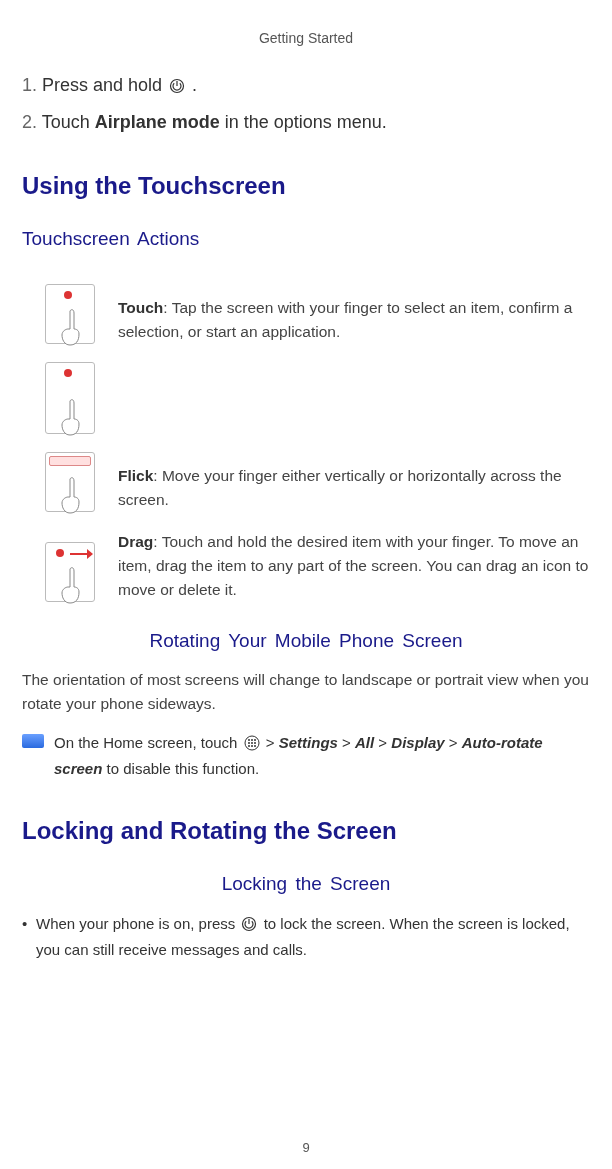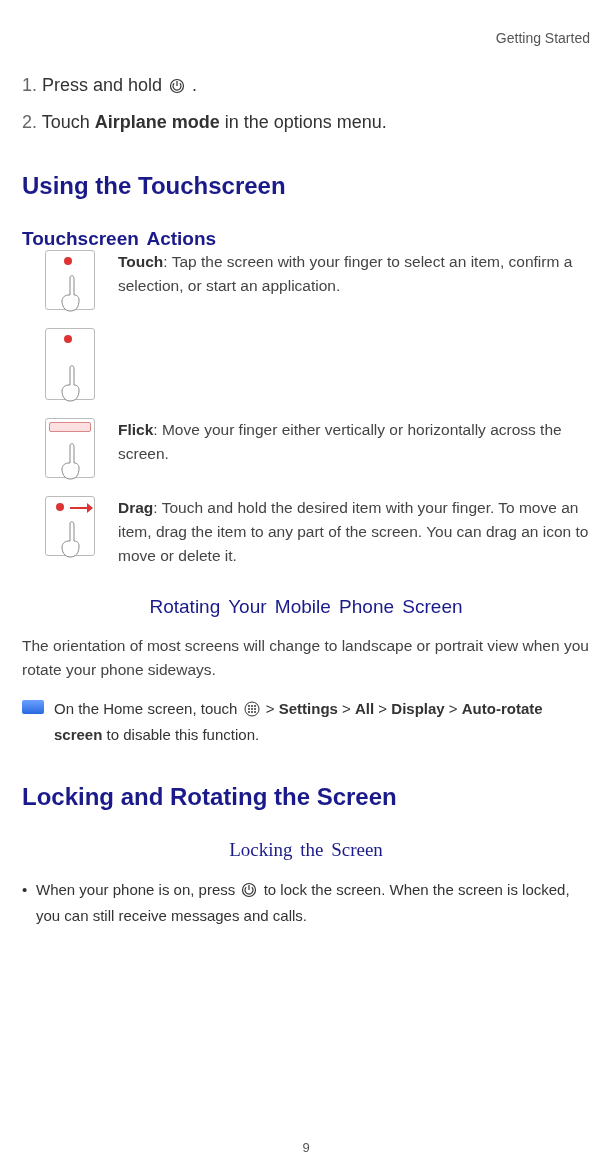--- a/index.html
+++ b/index.html
@@ -6,21 +6,21 @@
     body {
       width: 612px;
       height: 1169px;
       padding: 30px 22px 20px 22px;
       font-family: "Segoe UI", "Helvetica Neue", Arial, sans-serif;
       color: #333;
       background: #fff;
       position: relative;
     }
     .header-right {
-      text-align: right;
+      text-align: center;
       font-size: 14px;
       color: #555;
       margin-bottom: 26px;
     }
     .step {
       font-size: 18px;
       color: #333;
       line-height: 1.5;
       margin-bottom: 10px;
     }
@@ -30,35 +30,36 @@
       font-size: 24px;
       font-weight: bold;
       color: #1a1a8a;
       margin-top: 36px;
       margin-bottom: 28px;
     }
     .h2 {
       font-size: 19px;
       color: #1a1a8a;
       margin-top: 12px;
-      font-weight: 700;
+      margin-bottom: 34px;
+      font-weight: 400;
       word-spacing: 3px;
     }
     .h2b {
       font-size: 19px;
       color: #1a1a8a;
       margin-top: 28px;
       margin-bottom: 16px;
       font-weight: 400;
       word-spacing: 3px;
       text-align: center;
     }
     .action-row {
       display: flex;
-      align-items: flex-start;
+      align-items: flex-end;
       margin-bottom: 18px;
     }
     .action-icon {
       flex: 0 0 96px;
       width: 96px;
       display: flex;
       justify-content: center;
     }
     .action-icon .icon-box {
       width: 50px;
@@ -123,21 +124,21 @@
     .tip-row { display:flex; align-items:flex-start; margin-bottom: 14px;}
     .tip-icon {
       flex: 0 0 22px;
       width: 14px; height: 14px;
       background: linear-gradient(#6aa0ff,#2a6adf);
       border-radius: 2px;
       margin-top: 4px;
       margin-right: 10px;
     }
     .tip-text { flex:1; font-size: 15px; color:#333; line-height:1.7; }
-    .tip-text .bold { font-weight: bold; }
+    .tip-text .bold { font-weight: bold; font-style: italic; }
     .inline-icon {
       display:inline-block;
       width: 16px; height:16px;
       vertical-align: -3px;
       margin: 0 2px;
     }
     .bullet-row { display:flex; font-size:15px; color:#333; line-height:1.7; margin-top: 10px;}
     .bullet-dot { flex: 0 0 14px; }
     .bullet-txt { flex:1; }
     .page-num {
@@ -244,21 +245,21 @@
           <circle cx="5" cy="11" r="1" fill="#333"></circle>
           <circle cx="8" cy="11" r="1" fill="#333"></circle>
           <circle cx="11" cy="11" r="1" fill="#333"></circle>
         </svg>
     </span>
     <span> &gt; </span><span class="bold">Settings</span><span> &gt; </span><span class="bold">All</span><span> &gt; </span><span class="bold">Display</span><span> &gt; </span><span class="bold">Auto-rotate screen</span><span> to disable this function.</span>
   </div>
 </div>
 
 <div class="h1">Locking and Rotating the Screen</div>
-<div class="h2b" style="margin-top:18px;font-family:Liberation Serif, serif;">Locking the Screen</div>
+<div class="h2b" style="margin-top:18px;">Locking the Screen</div>
 
 <div class="bullet-row">
   <div class="bullet-dot">•</div>
   <div class="bullet-txt">
     <span>When your phone is on, press </span>
     <span class="inline-icon">
       <svg viewBox="0 0 16 16">
           <circle cx="8" cy="8" r="6.5" fill="none" stroke="#333" stroke-width="1.2"></circle>
           <path d="M8 3 V8 M5.2 5.2 A4 4 0 1 0 10.8 5.2" fill="none" stroke="#333" stroke-width="1.2"></path>
         </svg>

